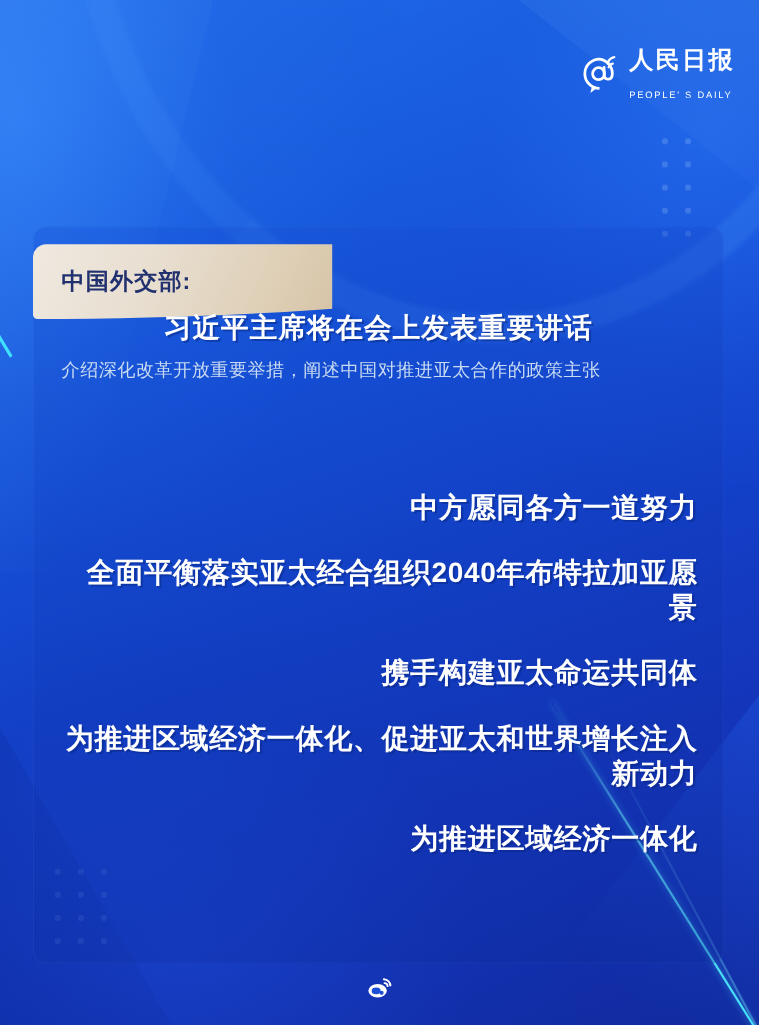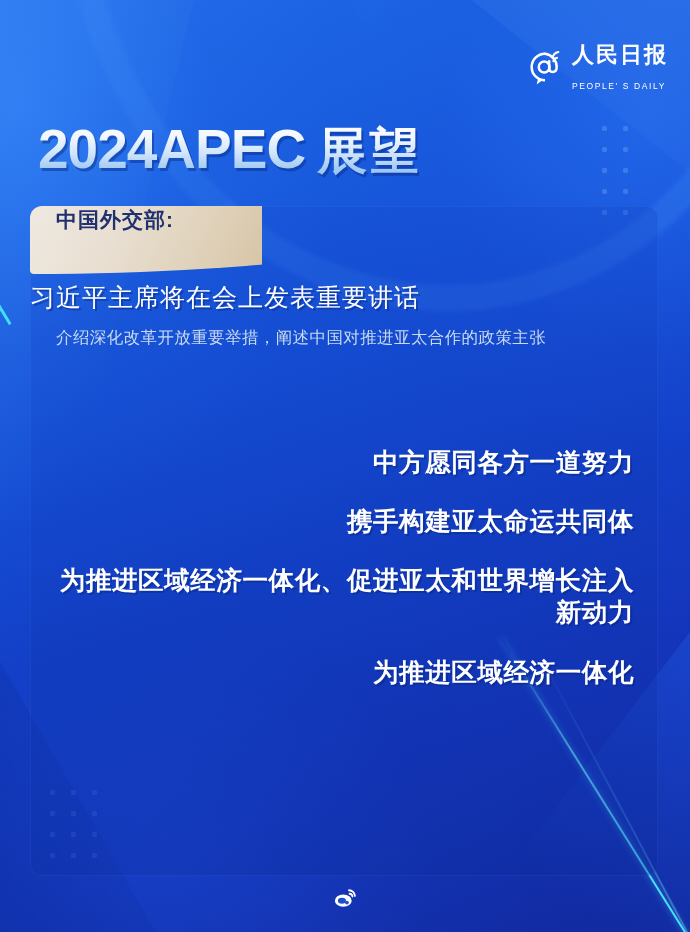--- a/index.html
+++ b/index.html
@@ -212,44 +212,46 @@
     left: 30px; top: 206px;
     width: 628px; height: 670px;
     border-radius: 12px;
     background: linear-gradient(165deg, rgba(22,80,215,0.34) 0%, rgba(16,58,185,0.30) 45%, rgba(12,42,155,0.34) 100%);
     box-shadow: inset 0 0 0 1px rgba(140,190,255,0.07);
   }
 
   
   .tab {
     position: absolute;
-    left: 0; top: 0;
-    width: 232px; height: 68px;
+    left: 0; top: 16px;
+    width: 272px; height: 68px;
     background: linear-gradient(115deg, #efe9e0 0%, #e8ded0 40%, #decfb6 78%, #d6c4a6 100%);
     border-top-left-radius: 12px;
     border-bottom-left-radius: 4px;
     -webkit-clip-path: ellipse(197% 100% at 0% 0%);
     clip-path: ellipse(197% 100% at 0% 0%);
     display: flex;
+    align-items: center;
   }
   .tab-label {
     margin-left: 26px;
     font-size: 21px;
     font-weight: 700;
     color: #21306e;
     letter-spacing: 1px;
   }
 
   
   .headline {
     position: absolute;
     left: 0; top: 75px;
     width: 100%;
+    text-align: center;
     font-size: 25px;
-    font-weight: 400;
+    font-weight: 700;
     color: #ffffff;
     letter-spacing: 1px;
     text-shadow: 2px 2px 0 rgba(8,35,120,0.45);
   }
   .lead {
     position: absolute;
     left: 26px; top: 118px;
     width: 576px;
     font-size: 16.5px;
     line-height: 1.62;
@@ -329,36 +331,34 @@
       <path d="M16 37 L14 45 L22 39" fill="#ffffff"></path>
       <path d="M33 13 A9 9 0 0 1 40 6" fill="none" stroke="#ffffff" stroke-width="2.6" stroke-linecap="round"></path>
       <path d="M34 17 A5.5 5.5 0 0 1 38.5 13" fill="none" stroke="#ffffff" stroke-width="2.4" stroke-linecap="round"></path>
     </svg>
     <div class="logo-text">
       <span class="logo-cn">人民日报</span>
       <span class="logo-en">PEOPLE' S DAILY</span>
     </div>
   </div>
 
-  <div class="title">
-    <span>2024APEC</span><span class="cjk">展望</span>
-  </div>
 
   <div class="panel">
 
     <div class="tab">
       <span class="tab-label">中国外交部:</span>
     </div>
 
     <div class="headline">习近平主席将在会上发表重要讲话</div>
 
     <div class="lead">介绍深化改革开放重要举措，阐述中国对推进亚太合作的政策主张</div>
 
     <div class="points">
       <div class="point">中方愿同各方一道努力</div>
+      <div class="point">全面平衡落实亚太经合组织2040年布特拉加亚愿景</div>
       <div class="point">携手构建亚太命运共同体</div>
       <div class="point">为推进区域经济一体化、促进亚太和世界增长注入新动力</div>
       <div class="point">为推进区域经济一体化</div>
     </div>
 
   </div>
 
   <div class="footer">
     <svg class="weibo-icon" viewBox="0 0 26 22">
       <ellipse cx="10.5" cy="14" rx="9.5" ry="7" fill="#ffffff"></ellipse>

